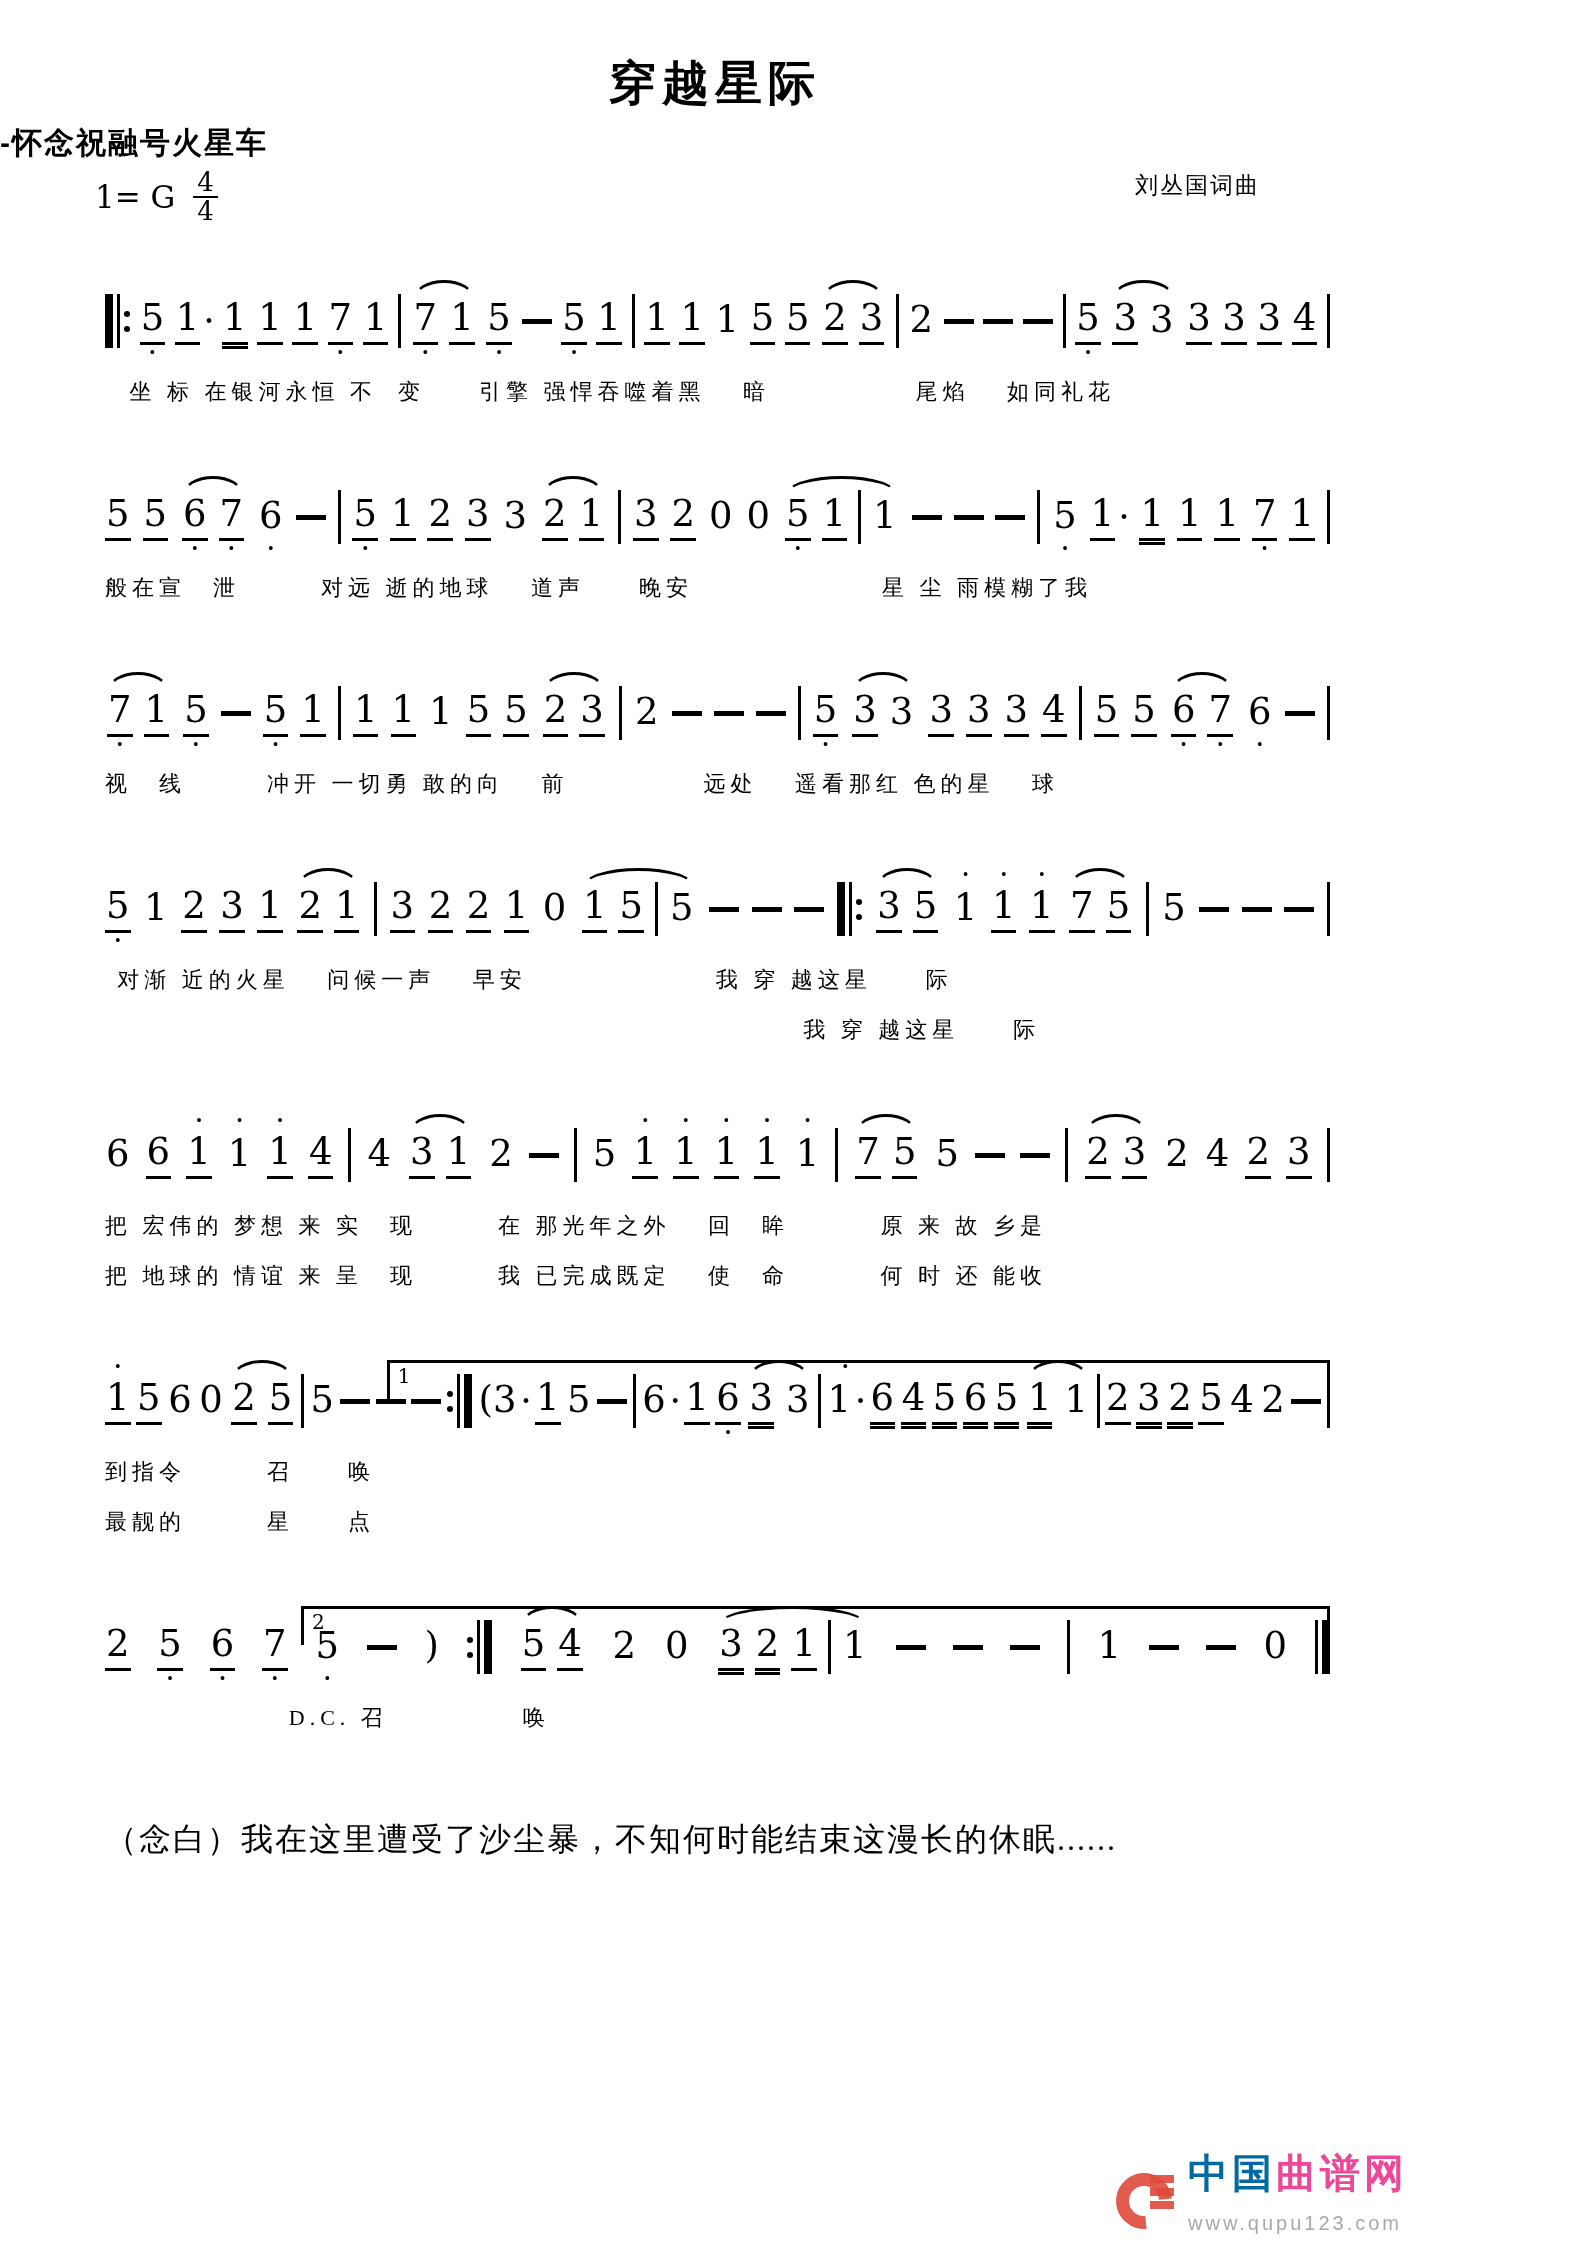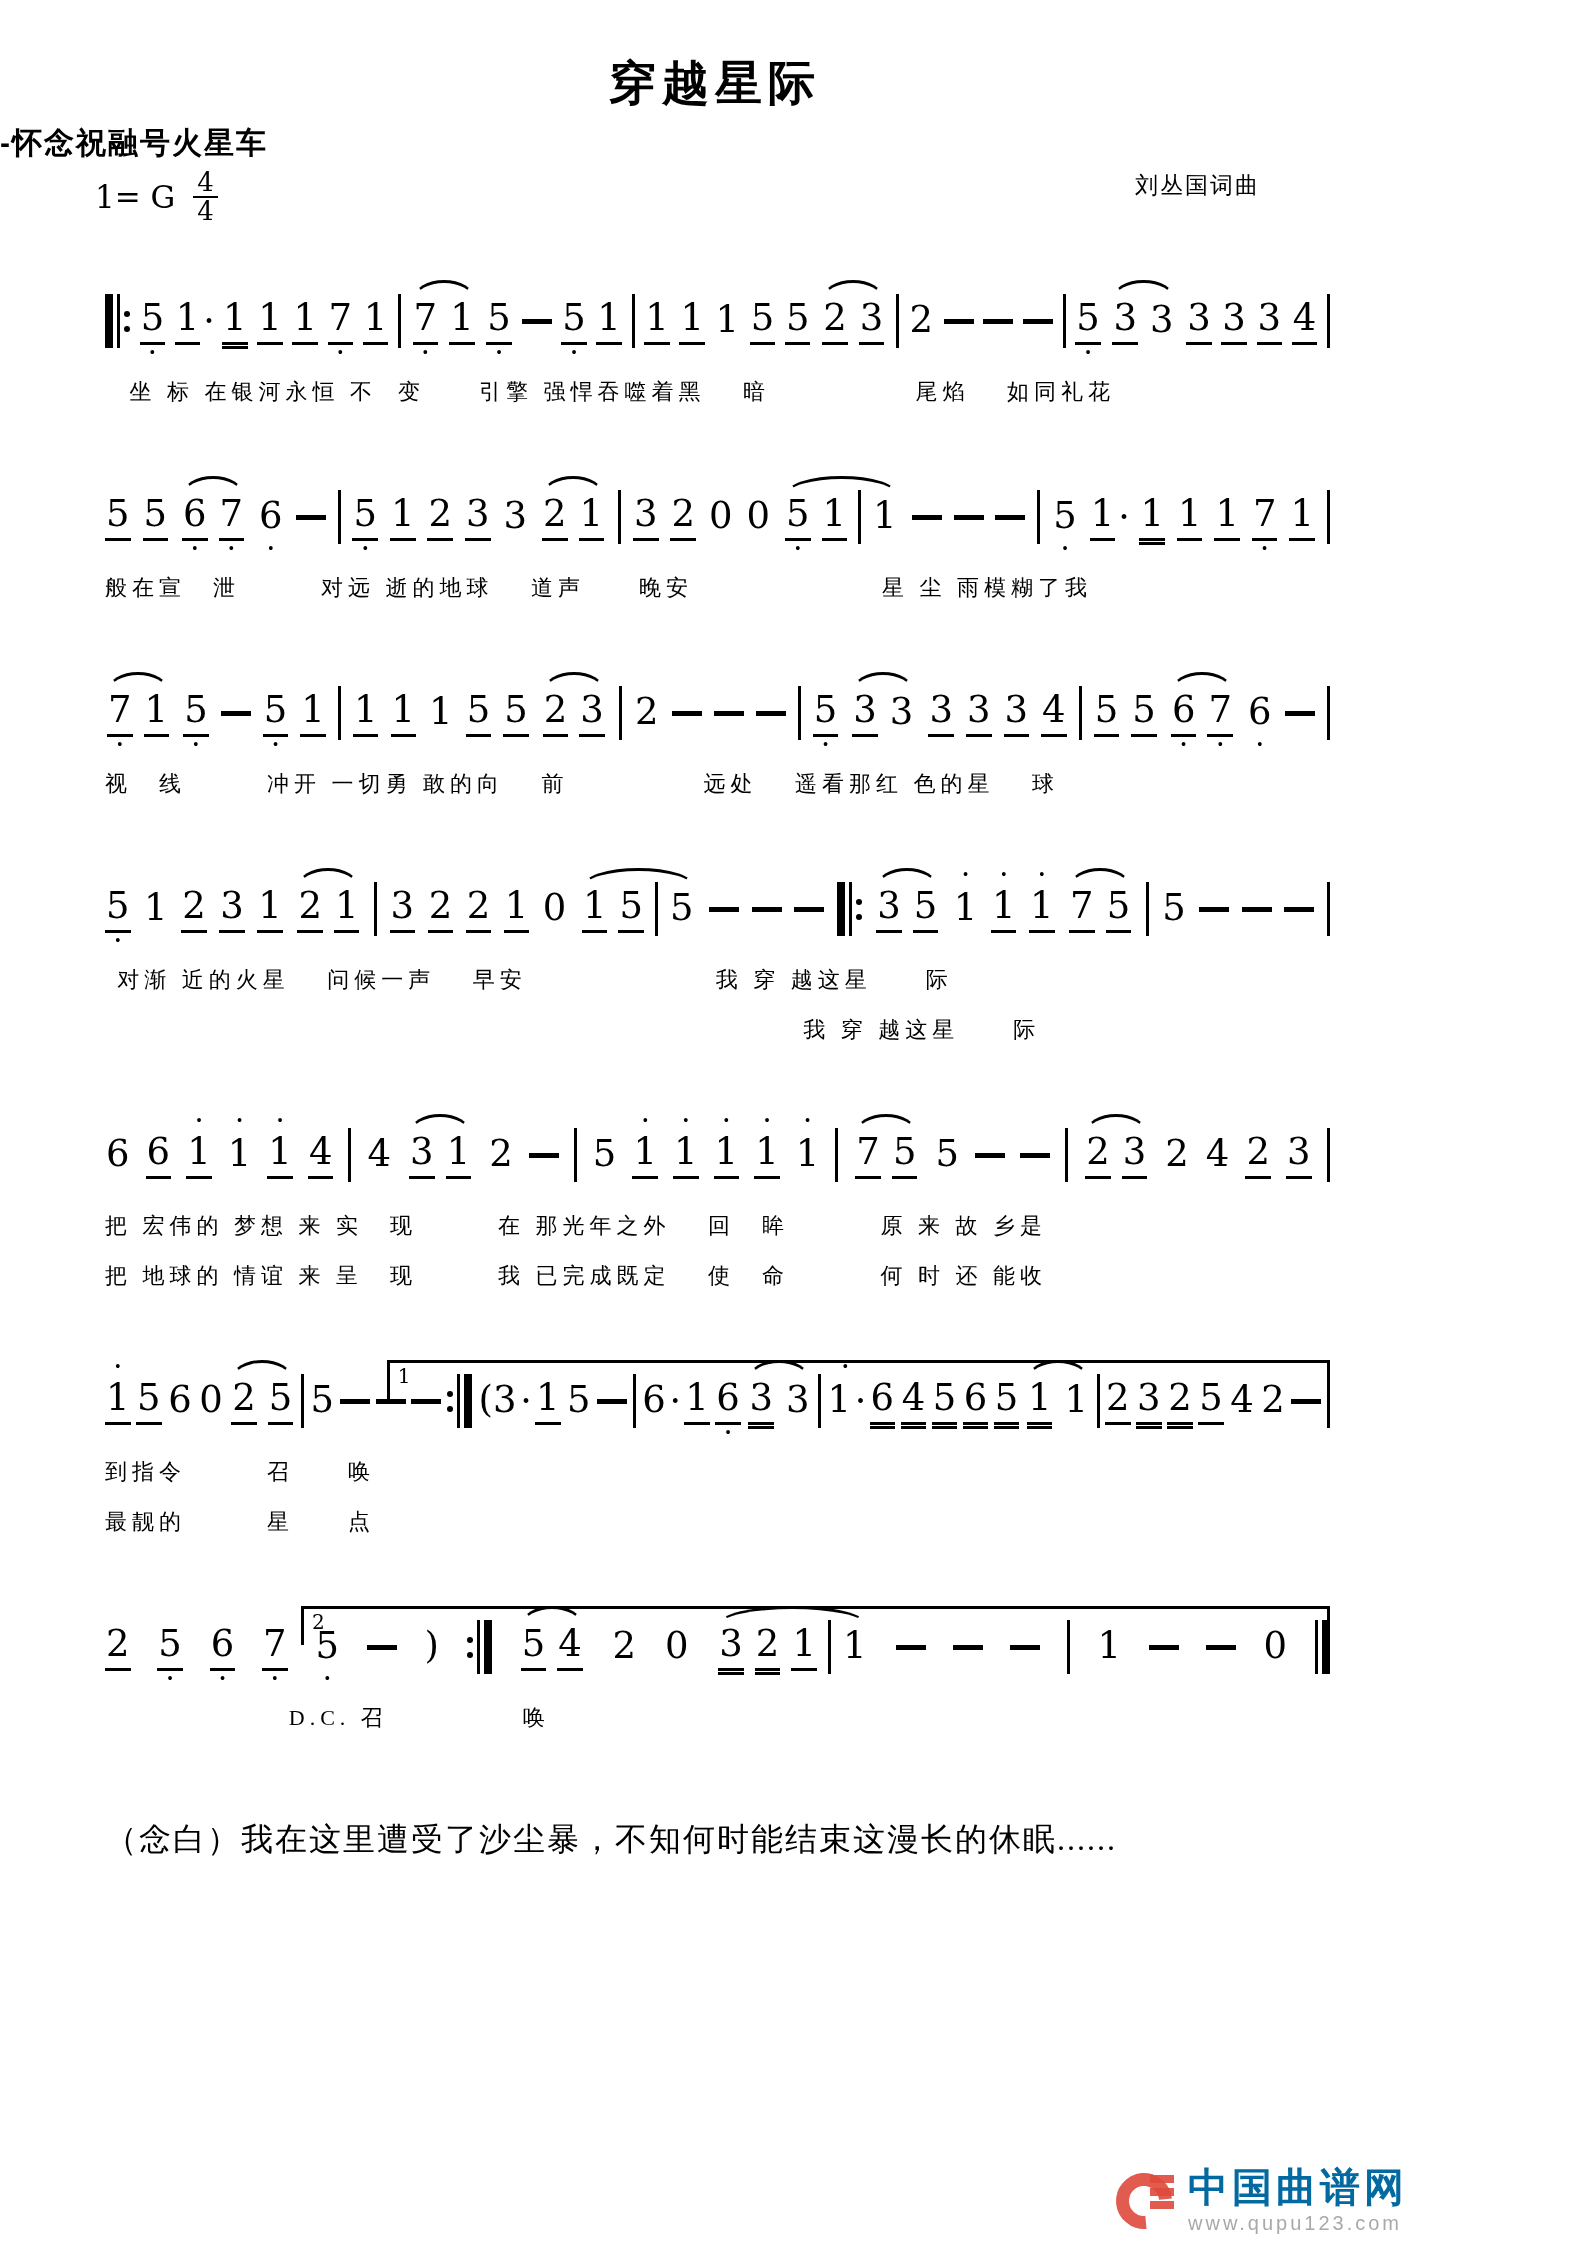--- a/index.html
+++ b/index.html
@@ -57,22 +57,22 @@
   .wm-logo{position:relative;display:inline-block;width:62px;height:66px;}
   .wm-c{position:absolute;left:0;top:6px;width:30px;height:30px;border-radius:50%;
         border:13px solid #de4a3c;border-right-color:transparent;transform:rotate(40deg);
         opacity:.9;}
   .wm-bars{position:absolute;left:34px;top:8px;display:flex;flex-direction:column;gap:5px;}
   .wm-bars i{display:block;width:24px;height:8px;background:#de4a3c;opacity:.9;}
   .wm-text{display:flex;flex-direction:column;align-items:flex-start;line-height:1;}
   .wm-brand{font-family:"Liberation Sans",sans-serif;font-weight:700;font-size:40px;
             letter-spacing:4px;white-space:nowrap;}
   .wm-brand b{color:#0369a1;}
-  .wm-brand em{font-style:normal;color:#0369a1;}
-  .wm-url{margin-top:6px;color:#a9a9a9;font-size:20px;letter-spacing:3px;
+  .wm-brand em{font-style:normal;color:#ec4899;}
+  .wm-url{margin-top:20px;color:#a9a9a9;font-size:20px;letter-spacing:3px;
           font-family:"Liberation Sans",sans-serif;}
 </style>
 </head>
 <body>
 
 <div class="page">
   <h1 class="title">穿越星际</h1>
   <h2 class="subtitle">-怀念祝融号火星车</h2>
 
   <div class="meta">

